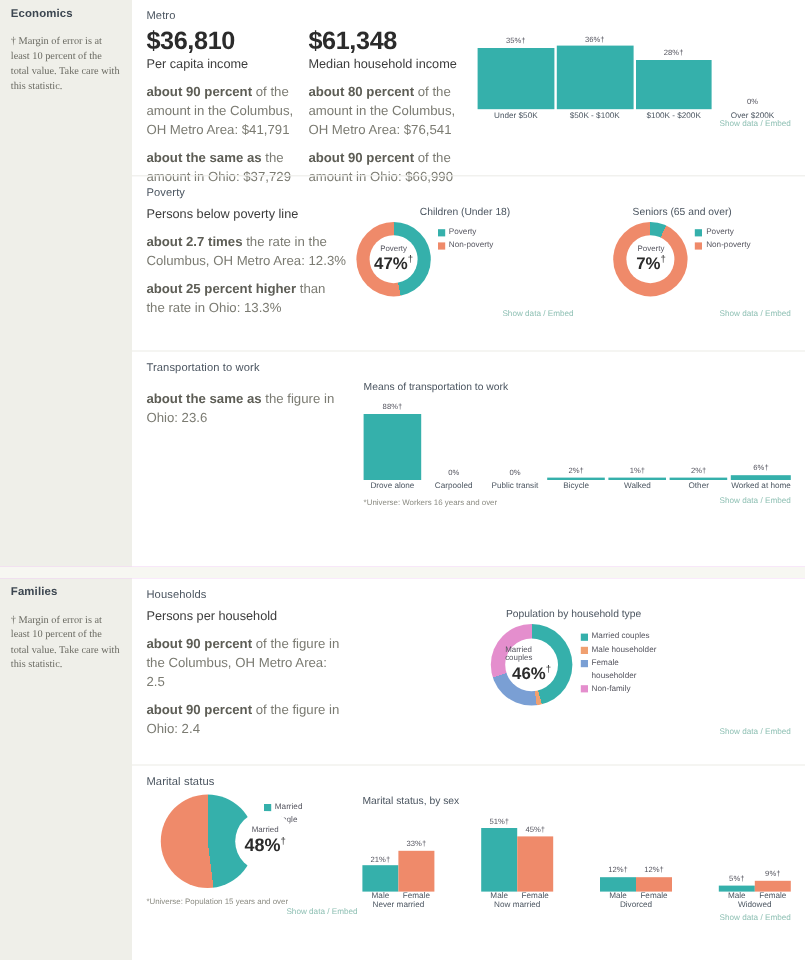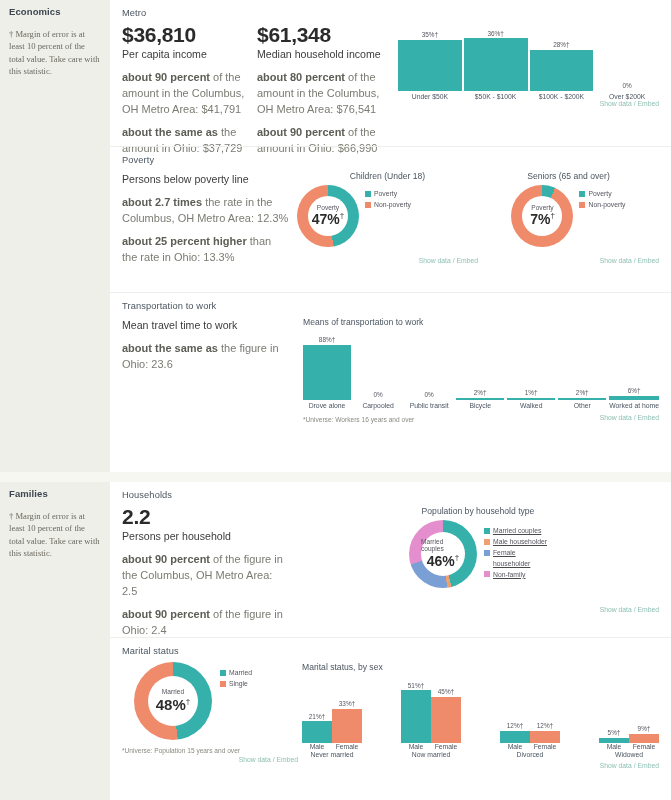--- a/index.html
+++ b/index.html
@@ -220,21 +220,20 @@
             </div>
             <div class="showdata" style="margin-top:6px;">Show data / Embed</div>
           </div>
         </div>
       </div>
 
       <div class="block" style="height:180px;">
         <div class="block-title">Transportation to work</div>
         <div class="cols">
           <div class="stat wide">
-            <div class="stat-label">Mean travel time to work</div>
             <div class="stat-facts">
               <div class="fact"><b>about the same as</b><span> the figure in Ohio: 23.6</span></div>
             </div>
           </div>
 
           <div class="chart" style="padding-left:6px;">
             <div class="chart-title">Means of transportation to work</div>
             <div class="bars" id="bars-transportation" style="height:78px; gap:3px;">
                 <div class="barcol">
                   <div class="barval">88%†</div>
@@ -292,31 +291,30 @@
       <div class="rail-note">† Margin of error is at least 10 percent of the total value. Take care with this statistic.</div>
     </div>
 
     <div class="body">
 
       <div class="block" style="height:155px;">
         <div class="block-title">Households</div>
         <div class="cols">
 
           <div class="stat wide">
-            <div class="stat-num">2.2</div>
             <div class="stat-label">Persons per household</div>
             <div class="stat-facts">
               <div class="fact"><b>about 90 percent</b><span> of the figure in the Columbus, OH Metro Area: 2.5</span></div>
               <div class="fact"><b>about 90 percent</b><span> of the figure in Ohio: 2.4</span></div>
             </div>
           </div>
 
           <div class="chart">
             <div class="chart-title center">Population by household type</div>
-            <div class="flexrow" style="justify-content:center;text-decoration:underline;">
+            <div class="flexrow" style="justify-content:center;">
               <div id="donut-household-type"><div class="donutwrap"><div class="donut" style="width: 68px; height: 68px; background: conic-gradient(rgb(53, 176, 171) 0deg, rgb(53, 176, 171) 165.6deg, rgb(240, 160, 112) 165.6deg, rgb(240, 160, 112) 172.8deg, rgb(122, 159, 212) 172.8deg, rgb(122, 159, 212) 252deg, rgb(228, 142, 205) 252deg, rgb(228, 142, 205) 360deg);">
                       <div class="donut-hole" style="width: 44px; height: 44px;">
                         <div class="donut-cap">Married couples</div>
                         <div class="donut-val">46%<span class="dag-sup">†</span></div>
                       </div>
                     </div></div></div>
               <div class="legend" id="legend-household-type" style="margin-left:7px;margin-top:6px;">
                   <div class="legend-row">
                     <span class="legend-sw" style="background: rgb(53, 176, 171);"></span>
                     <span class="legend-tx">Married couples</span>
@@ -340,21 +338,21 @@
           </div>
         </div>
       </div>
 
       <div class="block" style="height:163px;">
         <div class="block-title">Marital status</div>
         <div class="cols">
           <div class="chart" style="flex:0 0 180px;">
             <div class="flexrow" style="justify-content:flex-start;padding-left:12px;">
               <div id="donut-marital"><div class="donutwrap"><div class="donut" style="width: 78px; height: 78px; background: conic-gradient(rgb(53, 176, 171) 0deg, rgb(53, 176, 171) 172.8deg, rgb(239, 138, 106) 172.8deg, rgb(239, 138, 106) 360deg);">
-                      <div class="donut-hole" style="width: 50px; height: 50px;">
+                      <div class="donut-hole" style="width: 50px; height: 50px; margin-left: 48px;">
                         <div class="donut-cap">Married</div>
                         <div class="donut-val big">48%<span class="dag-sup">†</span></div>
                       </div>
                     </div></div></div>
               <div class="legend" id="legend-marital" style="margin-left:8px;margin-top:6px;">
                   <div class="legend-row">
                     <span class="legend-sw" style="background: rgb(53, 176, 171);"></span>
                     <span class="legend-tx">Married</span>
                   </div>
                   <div class="legend-row">

